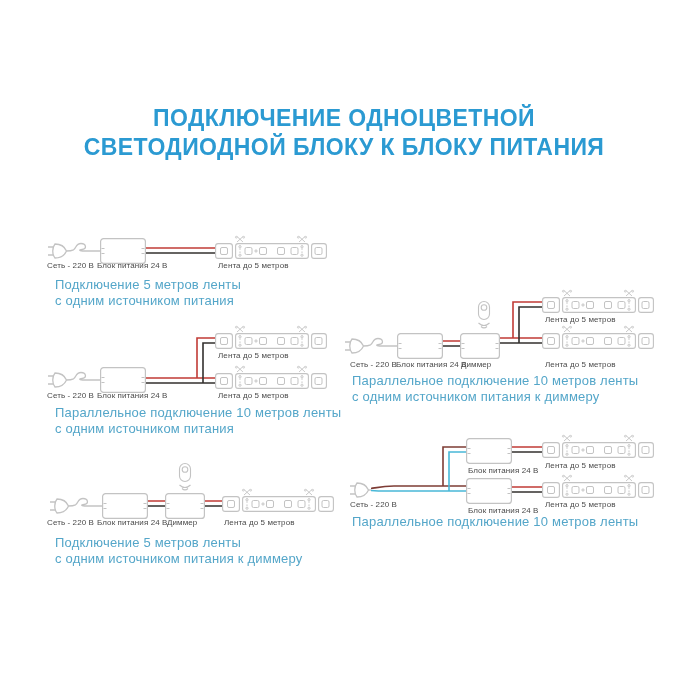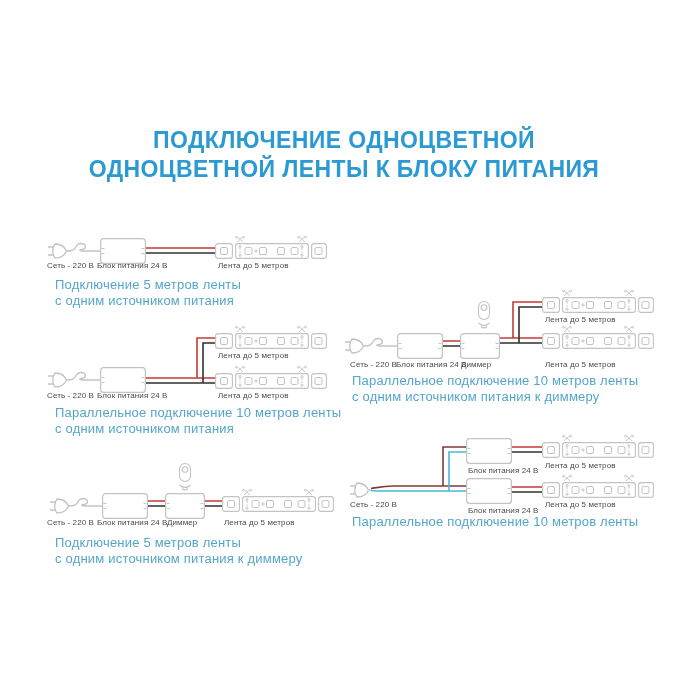--- a/index.html
+++ b/index.html
@@ -2,21 +2,21 @@
 <html style="--title: #2b9ad2; --caption: #54a6c9; --label: #4a4a4a; --outline: #c3c3c3; --wire-live: #c13b36; --wire-neutral: #33302e; --wire-mains-brown: #7e3c35; --wire-mains-blue: #48b8d8;"><head>
 <meta charset="utf-8">
 <style>
   html,body{margin:0;padding:0;}
   body{
     width:700px;height:700px;position:relative;background:#ffffff;
     font-family:"Liberation Sans","DejaVu Sans",sans-serif;
     overflow:hidden;
   }
   .title{
-    position:absolute;left:0;top:126px;width:688px;text-align:center;
+    position:absolute;left:0;top:104px;width:688px;text-align:center;
     color:var(--title,#2b9ad2);font-weight:700;font-size:23px;line-height:29px;
     letter-spacing:0.4px;
   }
   .diagram{position:absolute;left:0;top:0;width:0;height:0;}
   .dsvg{position:absolute;overflow:visible;}
   .clabel{
     position:absolute;font-size:8px;line-height:9px;color:var(--label,#4a4a4a);
     white-space:nowrap;letter-spacing:0.1px;text-align:center;
   }
   .caption{
@@ -77,21 +77,21 @@
       <rect class="boxfill" stroke-width="1" x="44.5" y="11.5" width="7" height="7" rx="1.5"></rect>
       <rect class="boxfill" stroke-width="1" x="62.5" y="11.5" width="7" height="7" rx="1.5"></rect>
       <rect class="boxfill" stroke-width="1" x="76" y="11.5" width="7" height="7" rx="1.5"></rect>
       <rect class="boxfill" stroke-width="1" x="100" y="11.5" width="7" height="7" rx="1.5"></rect>
     </symbol>
   </defs>
 </svg>
 
 <div class="title">
   <div>ПОДКЛЮЧЕНИЕ ОДНОЦВЕТНОЙ</div>
-  <div>ОДНОЦВЕТНОЙ ЛЕНТЫ К БЛОКУ ПИТАНИЯ</div>
+  <div>СВЕТОДИОДНОЙ БЛОКУ К БЛОКУ ПИТАНИЯ</div>
 </div>
 
 <div class="diagram">
   <svg class="dsvg" style="left:45px;top:233px" width="295" height="45" viewBox="0 0 295 45">
     <use href="#plug-loop" x="3" y="6" width="52" height="24"></use>
     <use href="#psu" x="55" y="5" width="46" height="26"></use>
     <path d="M101,15 H170" stroke="var(--wire-live)" stroke-width="1.6" fill="none"></path>
     <path d="M101,20 H170" stroke="var(--wire-neutral)" stroke-width="1.6" fill="none"></path>
     <use href="#strip" x="170" y="3" width="112" height="24"></use>
   </svg>

